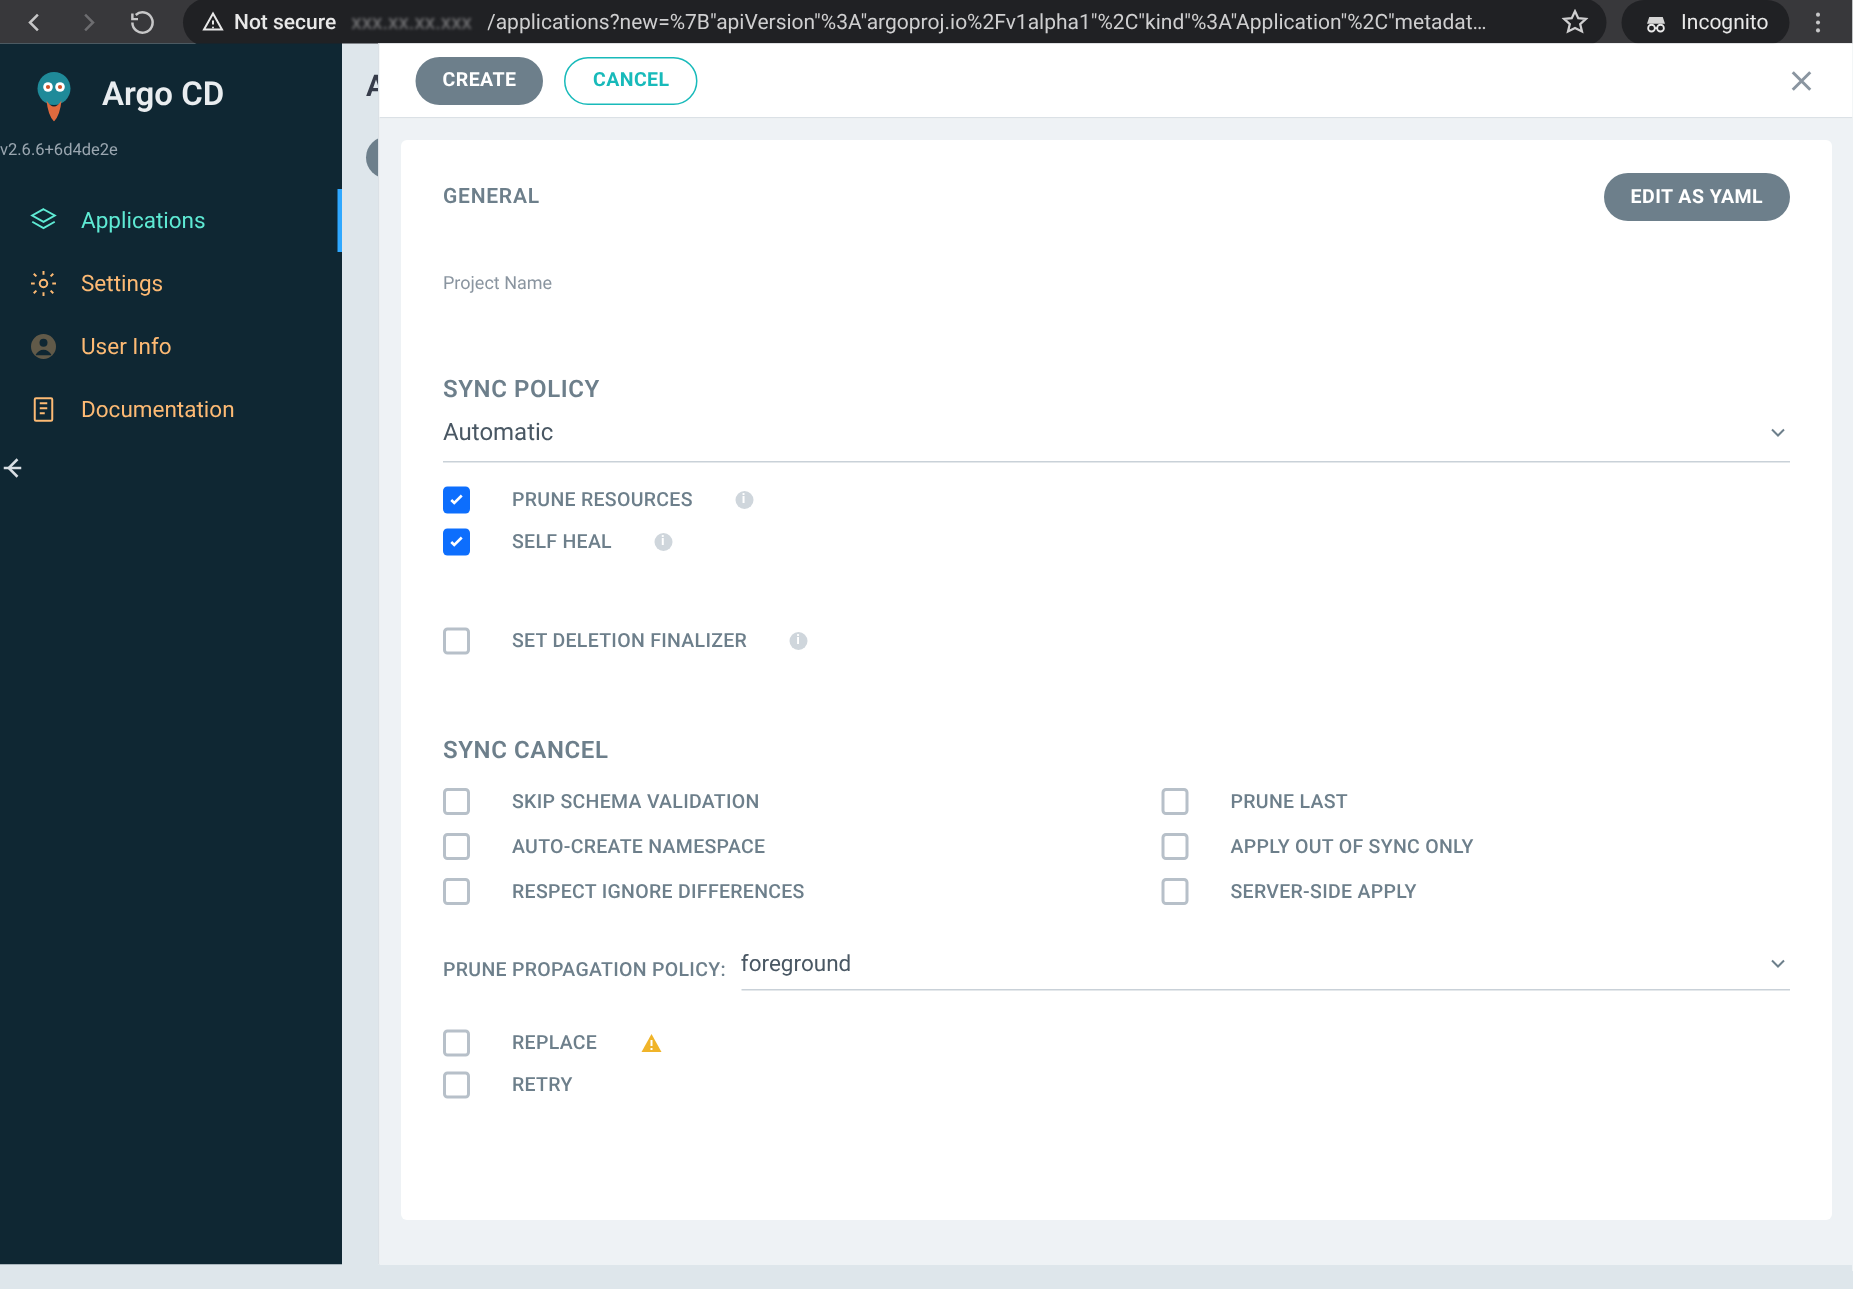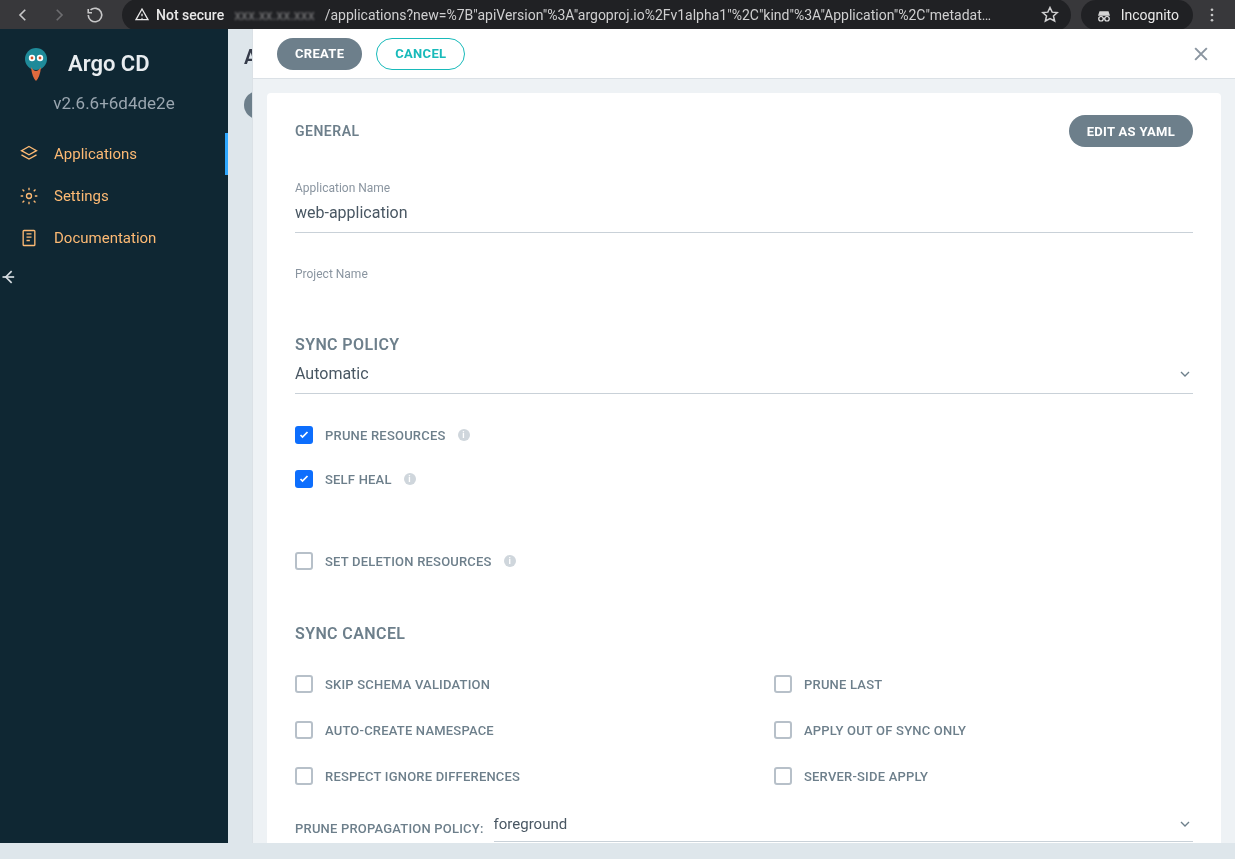--- a/index.html
+++ b/index.html
@@ -50,30 +50,30 @@
     .sidebar {
       width: 228px;
       background: #0f2733;
       color: #d8dee3;
       display: flex; flex-direction: column;
       padding-top: 12px;
     }
     .brand { display: flex; align-items: center; gap: 14px; padding: 4px 18px 6px; }
     .brand-logo { width: 36px; height: 36px; position: relative; }
     .brand-title { font-size: 22px; font-weight: 600; color: #e9edf0; }
-    .version { font-size: 17px; color: #9aa6b0; text-align: center; padding: 6px 0 20px; }
+    .version { font-size: 11px; color: #9aa6b0; padding: 6px 0 20px; }
 
     .nav { display: flex; flex-direction: column; }
     .nav-item {
       display: flex; align-items: center; gap: 14px;
       padding: 10px 18px;
       font-size: 15px; color: #fdba74;
       border-right: 3px solid transparent;
     }
-    .nav-item.active { color: #fdba74; border-right-color: #2fa8ff; }
+    .nav-item.active { color: #5eead4; border-right-color: #2fa8ff; }
     .nav-item .ico { width: 22px; height: 22px; display: flex; align-items: center; justify-content: center; }
 
     .collapse-arrow { color: #d8dee3; text-align: center; margin-top: 8px; }
 
     .main-wrap { flex: 1; position: relative; background: #dee6eb; }
     .bg-letter { position: absolute; top: 16px; left: 16px; font-size: 20px; font-weight: 600; color: #363c4a; }
     .bg-circle { position: absolute; top: 62px; left: 16px; width: 28px; height: 28px; border-radius: 50%; background: #6d7f8b; }
 
     .panel {
       position: absolute;
@@ -116,21 +116,21 @@
       font-size: 16px; color: #495763;
       padding: 4px 0 10px;
       border-bottom: 1px solid #c9d1d8;
       display: flex; align-items: center;
     }
     .field-value .chev { margin-left: auto; color: #6d7f8b; }
 
     .sub-title { font-size: 16px; font-weight: 600; color: #6d7f8b; letter-spacing: .4px; margin-top: 54px; }
 
     .checks { margin-top: 16px; display: flex; flex-direction: column; gap: 10px; }
-    .check-row { display: flex; align-items: center; gap: 12px; font-size: 13px; color: #6d7f8b; font-weight: 500; letter-spacing: .2px; margin-top: 16px; }
+    .check-row { display: flex; align-items: center; gap: 28px; font-size: 13px; color: #6d7f8b; font-weight: 500; letter-spacing: .2px; }
     .chk {
       width: 18px; height: 18px; border-radius: 3px;
       display: inline-flex; align-items: center; justify-content: center;
       flex-shrink: 0;
     }
     .chk.off { border: 2px solid #b7c0c9; background: #fff; }
     .chk.on { background: #0d6efd; color: #fff; }
     .info-dot { width: 12px; height: 12px; border-radius: 50%; background: #cfd6dc; display: inline-flex; align-items: center; justify-content: center; font-size: 9px; color: #fff; font-weight: 700; }
 
     .grid-2 { display: grid; grid-template-columns: 1fr 1fr; column-gap: 60px; row-gap: 12px; margin-top: 16px; }
@@ -231,20 +231,30 @@
         <span class="ico">
           <svg width="20" height="20" viewBox="0 0 24 24" fill="none" stroke="currentColor" stroke-width="1.6">
               <circle cx="12" cy="12" r="3"></circle>
               <path d="M12 2v3M12 19v3M4.2 4.2l2.1 2.1M17.7 17.7l2.1 2.1M2 12h3M19 12h3M4.2 19.8l2.1-2.1M17.7 6.3l2.1-2.1"></path>
             </svg>
         </span>
         <span>Settings</span>
       </div>
       <div class="nav-item">
         <span class="ico">
+          <svg width="20" height="20" viewBox="0 0 24 24" fill="currentColor">
+              <circle cx="12" cy="12" r="10" opacity=".35"></circle>
+              <circle cx="12" cy="9" r="3.2" fill="#0f2733"></circle>
+              <path d="M5.5 19c1.3-3 4-4.5 6.5-4.5s5.2 1.5 6.5 4.5" fill="#0f2733"></path>
+            </svg>
+        </span>
+        <span>User Info</span>
+      </div>
+      <div class="nav-item">
+        <span class="ico">
           <svg width="20" height="20" viewBox="0 0 24 24" fill="none" stroke="currentColor" stroke-width="1.6">
               <rect x="5" y="3" width="14" height="18" rx="1"></rect>
               <path d="M9 7h6M9 11h6M9 15h4"></path>
             </svg>
         </span>
         <span>Documentation</span>
       </div>
     </nav>
 
     <div class="collapse-arrow">
@@ -273,26 +283,20 @@
 
       <div class="panel-body">
         <div class="card">
 
           <div class="card-title-row">
             <div class="section-title">GENERAL</div>
             <div class="spacer"></div>
             <button class="btn btn-primary">EDIT AS YAML</button>
           </div>
 
-          <div class="field">
-            <div class="field-label">Application Name</div>
-            <div class="field-value">
-              <span>web-application</span>
-            </div>
-          </div>
 
           <div class="field">
             <div class="field-label">Project Name</div>
           </div>
 
           <div class="sub-title">SYNC POLICY</div>
           <div class="field-value" style="margin-top:6px;">
             <span>Automatic</span>
             <span class="chev">
               <svg width="16" height="16" viewBox="0 0 24 24" fill="none" stroke="currentColor" stroke-width="2">
@@ -318,21 +322,21 @@
                   </svg>
               </span>
               <span>SELF HEAL</span>
               <span class="info-dot">i</span>
             </label>
           </div>
 
           <div class="checks" style="margin-top:48px;">
             <label class="check-row">
               <span class="chk off"></span>
-              <span>SET DELETION RESOURCES</span>
+              <span>SET DELETION FINALIZER</span>
               <span class="info-dot">i</span>
             </label>
           </div>
 
           <div class="sub-title">SYNC CANCEL</div>
 
           <div class="grid-2">
             <label class="check-row">
               <span class="chk off"></span>
               <span>SKIP SCHEMA VALIDATION</span>

